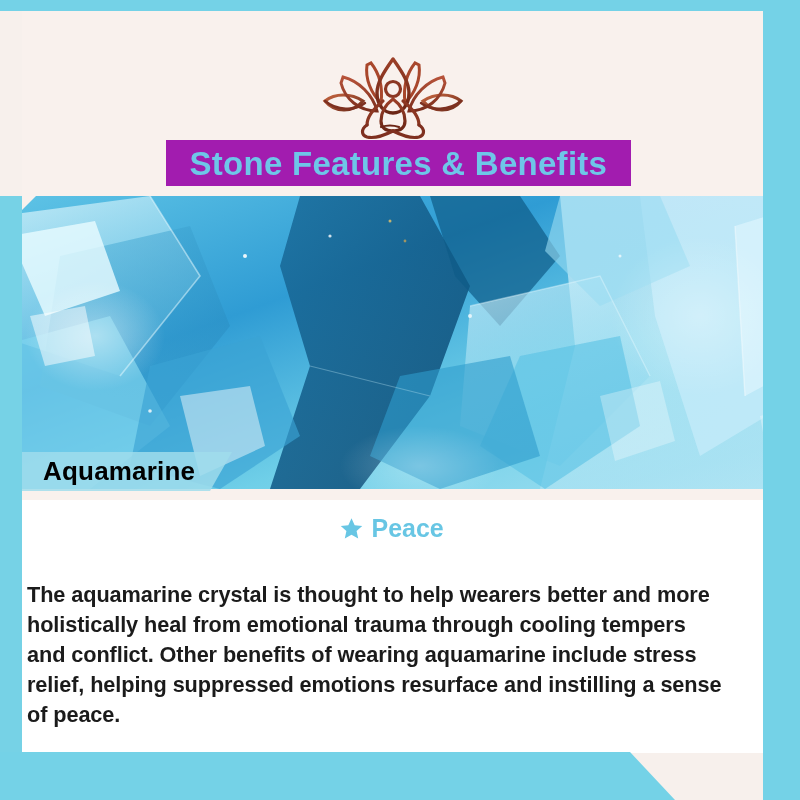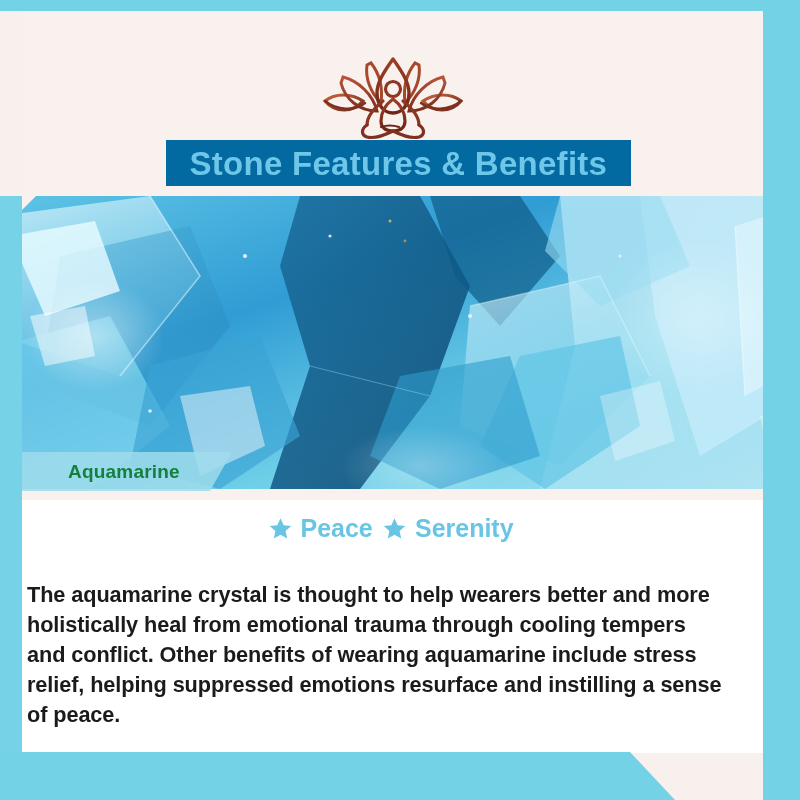--- a/index.html
+++ b/index.html
@@ -91,21 +91,21 @@
     white-space: nowrap;
   }
 
   
   .title-banner {
     position: absolute;
     left: 166px;
     top: 140px;
     width: 465px;
     height: 46px;
-    background: #0369a1;
+    background: #a21caf;
     z-index: 8;
     display: flex;
     align-items: center;
     justify-content: center;
   }
   .title-text {
     font-family: "Liberation Sans Narrow", "Liberation Sans", sans-serif;
     font-size: 34px;
     font-weight: bold;
     color: #6ec6e8;
@@ -133,25 +133,25 @@
     top: 452px;
     width: 210px;
     height: 39px;
     background: rgba(160, 221, 236, 0.84);
     clip-path: polygon(0 0, 210px 0, 188px 39px, 0 39px);
     z-index: 8;
     display: flex;
     align-items: center;
   }
   .stone-name {
-    margin-left: 46px;
+    margin-left: 21px;
     font-family: "Liberation Sans", sans-serif;
-    font-size: 19px;
+    font-size: 26px;
     font-weight: bold;
-    color: #15803d;
+    color: #000000;
     letter-spacing: 0.2px;
     white-space: nowrap;
   }
 
   
   .content {
     position: absolute;
     left: 22px;
     top: 500px;
     width: 741px;
@@ -346,26 +346,20 @@
     <div class="title-text">Stone Features &amp; Benefits</div>
   </div>
 
   <div class="features">
     <div class="feature">
       <svg class="star-icon" viewBox="0 0 24 24">
         <polygon points="12,1.4 15.3,8.6 23.2,9.4 17.3,14.7 19,22.4 12,18.4 5,22.4 6.7,14.7 0.8,9.4 8.7,8.6" fill="#68c6e4"></polygon>
       </svg>
       <span class="feature-label">Peace</span>
     </div>
-    <div class="feature">
-      <svg class="star-icon" viewBox="0 0 24 24">
-        <polygon points="12,1.4 15.3,8.6 23.2,9.4 17.3,14.7 19,22.4 12,18.4 5,22.4 6.7,14.7 0.8,9.4 8.7,8.6" fill="#68c6e4"></polygon>
-      </svg>
-      <span class="feature-label">Serenity</span>
-    </div>
   </div>
 
   <p class="description">The aquamarine crystal is thought to help wearers better and more holistically heal from emotional trauma through cooling tempers and conflict. Other benefits of wearing aquamarine include stress relief, helping suppressed emotions resurface and instilling a sense of peace.</p>
 
   <div class="frame-left"></div>
   <div class="frame-right"></div>
   <div class="frame-top"></div>
   <div class="frame-bottom"></div>
 
 </div>

